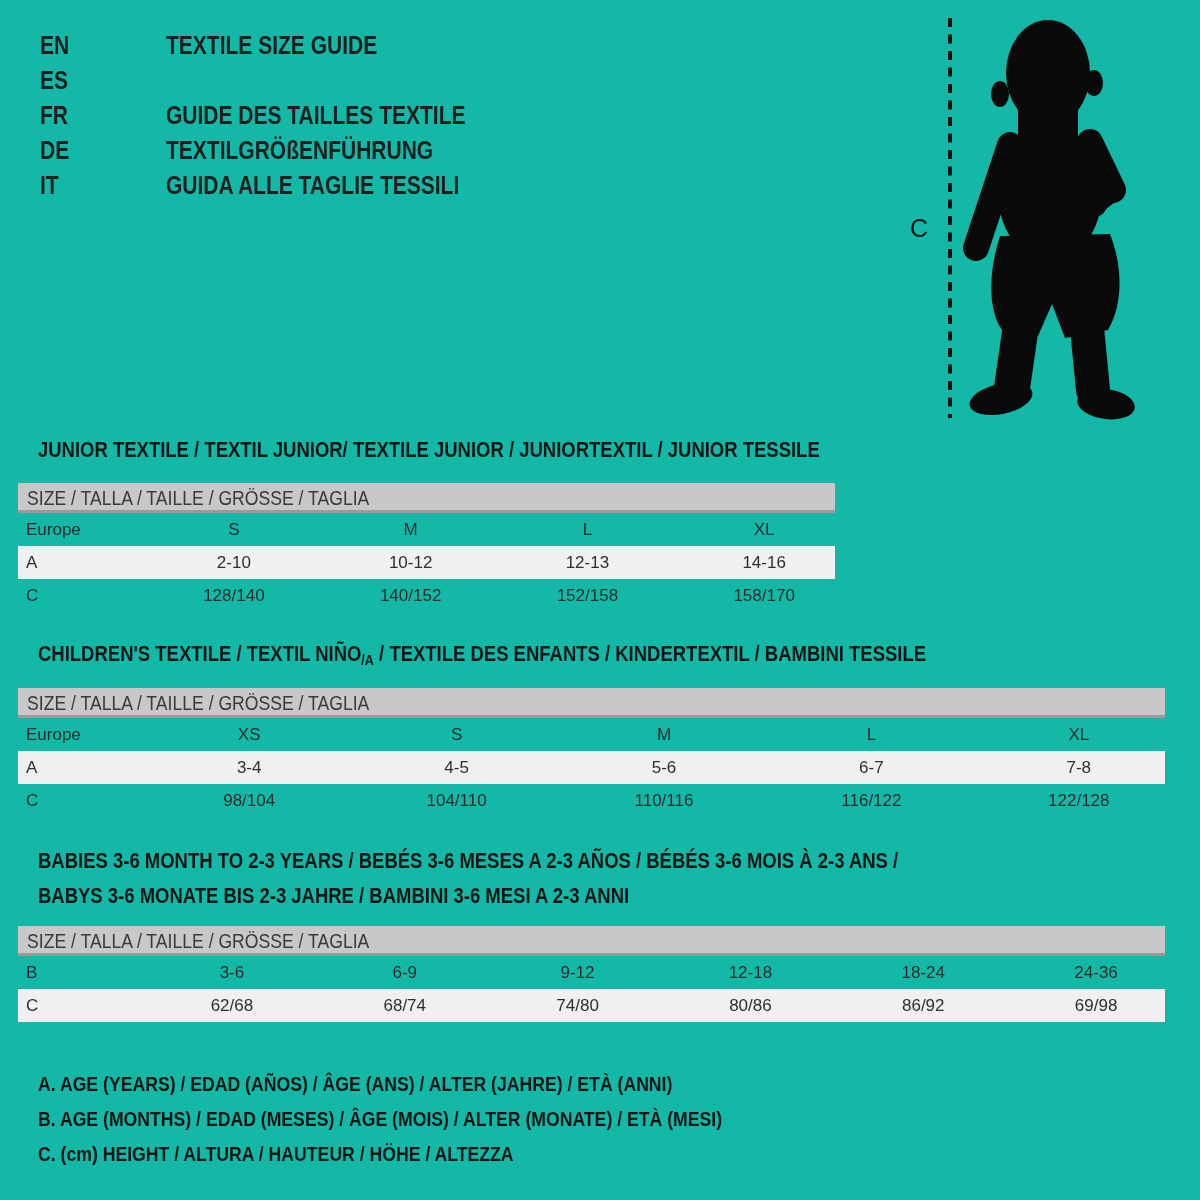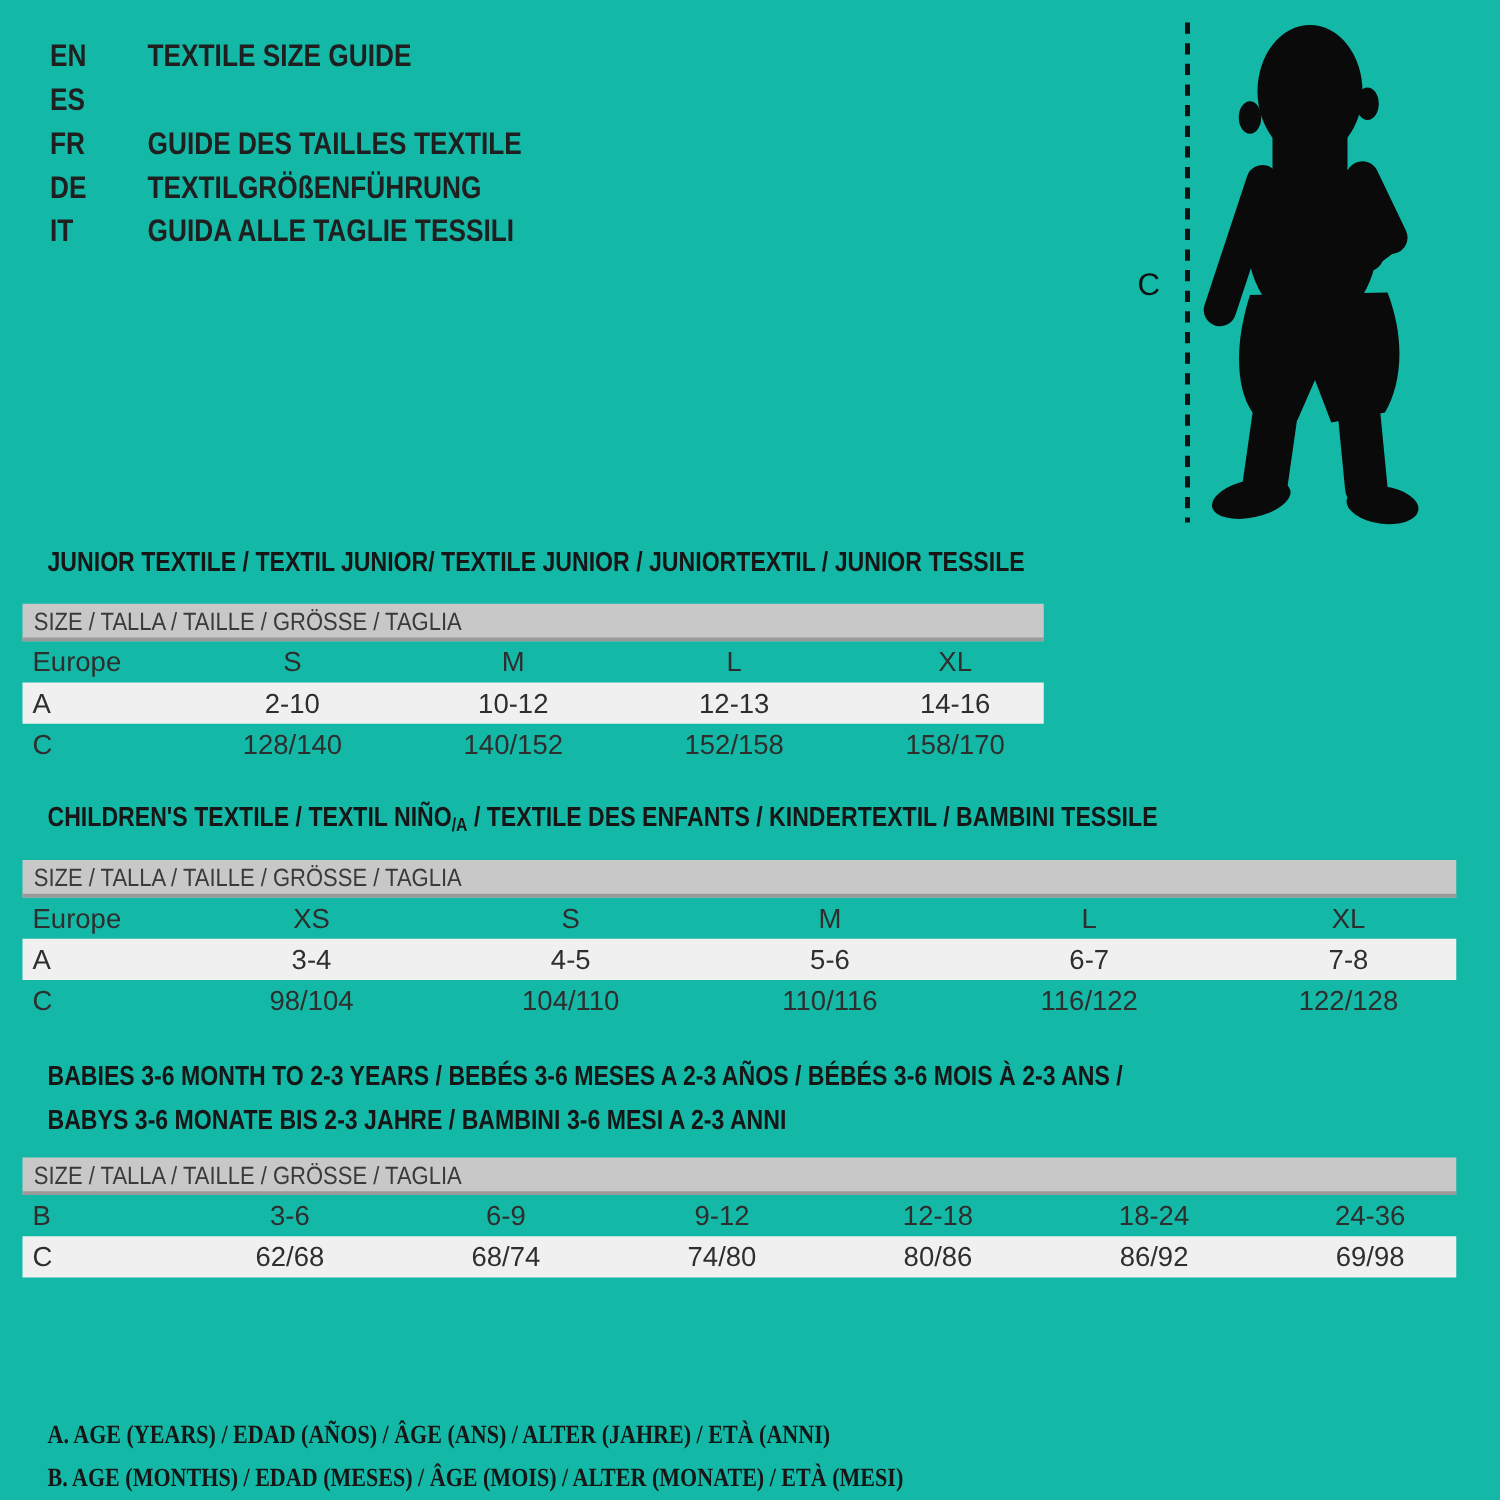--- a/index.html
+++ b/index.html
@@ -35,20 +35,21 @@
   }
   .lang-code {
     width: 78px;
     font-weight: bold;
     font-size: 25px;
     letter-spacing: 0;
   }
   .lang-label {
     font-weight: bold;
     font-size: 25px;
+    margin-left: 48px;
   }
 
   
   .figure {
     position: absolute;
     left: 900px;
     top: 16px;
     width: 260px;
     height: 406px;
   }
@@ -104,42 +105,41 @@
     padding-left: 9px;
     font-size: 20px;
     color: #3a3a3a;
   }
   .size-bar .cond { transform: scaleX(0.88); }
 
   .trow {
     display: grid;
     height: 33px;
     align-items: center;
-    font-size: 22px;
+    font-size: 17px;
     color: #2e2e2e;
     gap: 35px;
   }
   .tbl-junior .trow   { grid-template-columns: 110px repeat(4, 1fr); }
   .tbl-children .trow { grid-template-columns: 110px repeat(5, 1fr); }
   .tbl-babies .trow   { grid-template-columns: 110px repeat(6, 1fr); }
 
   .trow.band { background: #f0f0f0; }
 
   .rlabel {
     text-align: left;
     padding-left: 8px;
   }
   .cell { text-align: center; }
 
   
   .legend {
     position: absolute;
     left: 38px;
-    top: 1130px;
-    font-family: Liberation Serif, serif;
+    top: 1066px;
   }
   .legend-line {
     height: 35px;
     display: flex;
     align-items: center;
     font-weight: bold;
     font-size: 21px;
     color: #161616;
   }
 
@@ -314,15 +314,18 @@
     </div>
   </div>
 
   <div class="legend">
     <div class="legend-line">
         <span class="cond">A. AGE (YEARS) / EDAD (AÑOS) / ÂGE (ANS) / ALTER (JAHRE) / ETÀ (ANNI)</span>
       </div>
     <div class="legend-line">
         <span class="cond">B. AGE (MONTHS) / EDAD (MESES) / ÂGE (MOIS) / ALTER (MONATE) / ETÀ (MESI)</span>
       </div>
+    <div class="legend-line">
+        <span class="cond">C. (cm) HEIGHT / ALTURA / HAUTEUR / HÖHE / ALTEZZA</span>
+      </div>
   </div>
 
 </div>
 
 </body></html>

